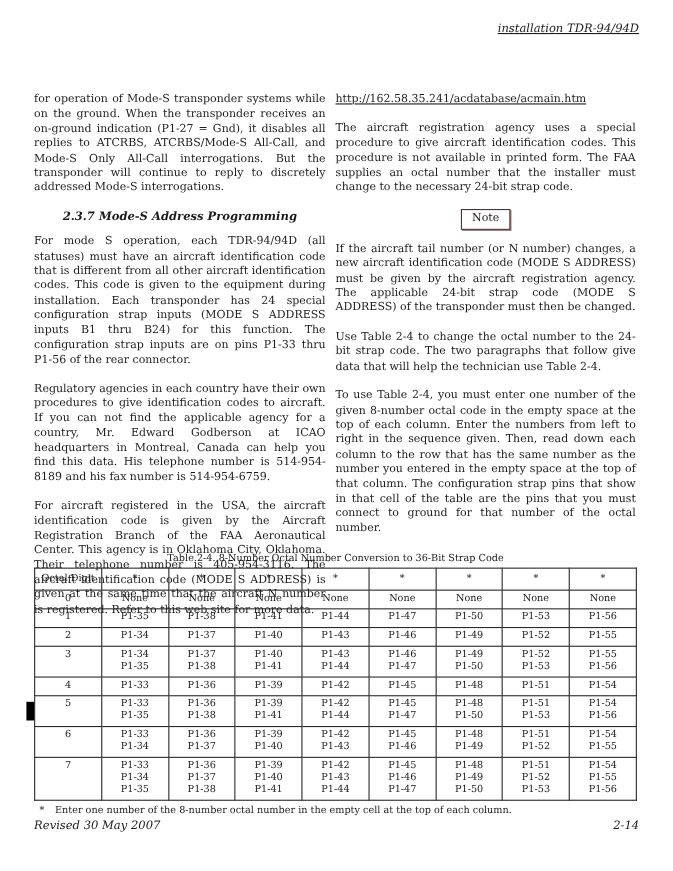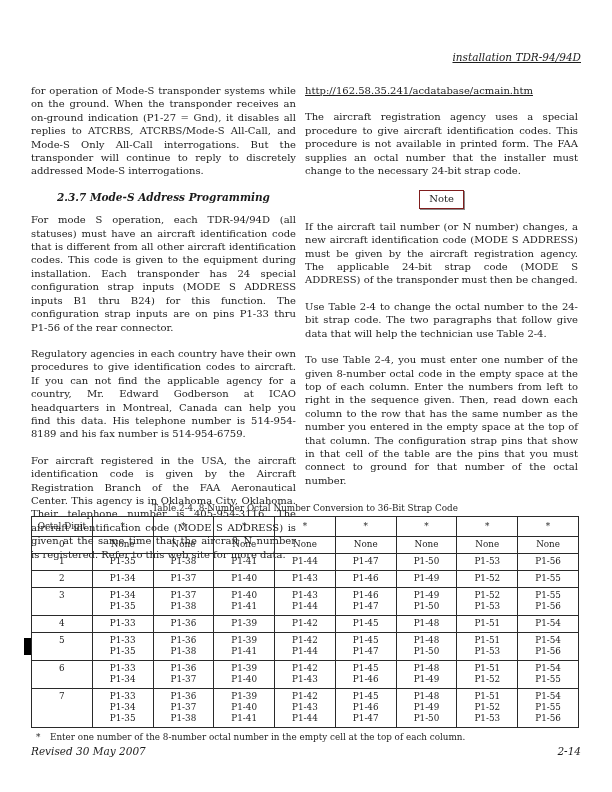--- a/index.html
+++ b/index.html
@@ -3,21 +3,21 @@
 <meta charset="utf-8">
 <style>
   html,body { margin:0; padding:0; background:#9a9a9a; }
   .page {
     position:relative; width:612px; height:792px; margin:0 auto;
     background:#ffffff; overflow:hidden;
     font-family:"DejaVu Serif","Liberation Serif",serif;
     color:#1c1c1c;
   }
   .hdr-right {
-    position:absolute; top:51px; right:31px;
+    position:absolute; top:20px; right:31px;
     font-style:italic; font-size:10.5px;
     text-decoration:underline;
   }
   .col { position:absolute; top:84px; font-size:10px; line-height:13.4px; text-align:justify; }
   .col-left  { left:31px;  width:265px; }
   .col-right { left:305px; width:273px; }
   .col p { margin:0 0 13px 0; }
   .sec-heading {
     font-weight:bold; font-style:italic; font-size:10.5px;
     margin:0 0 9px 0; text-align:center;

